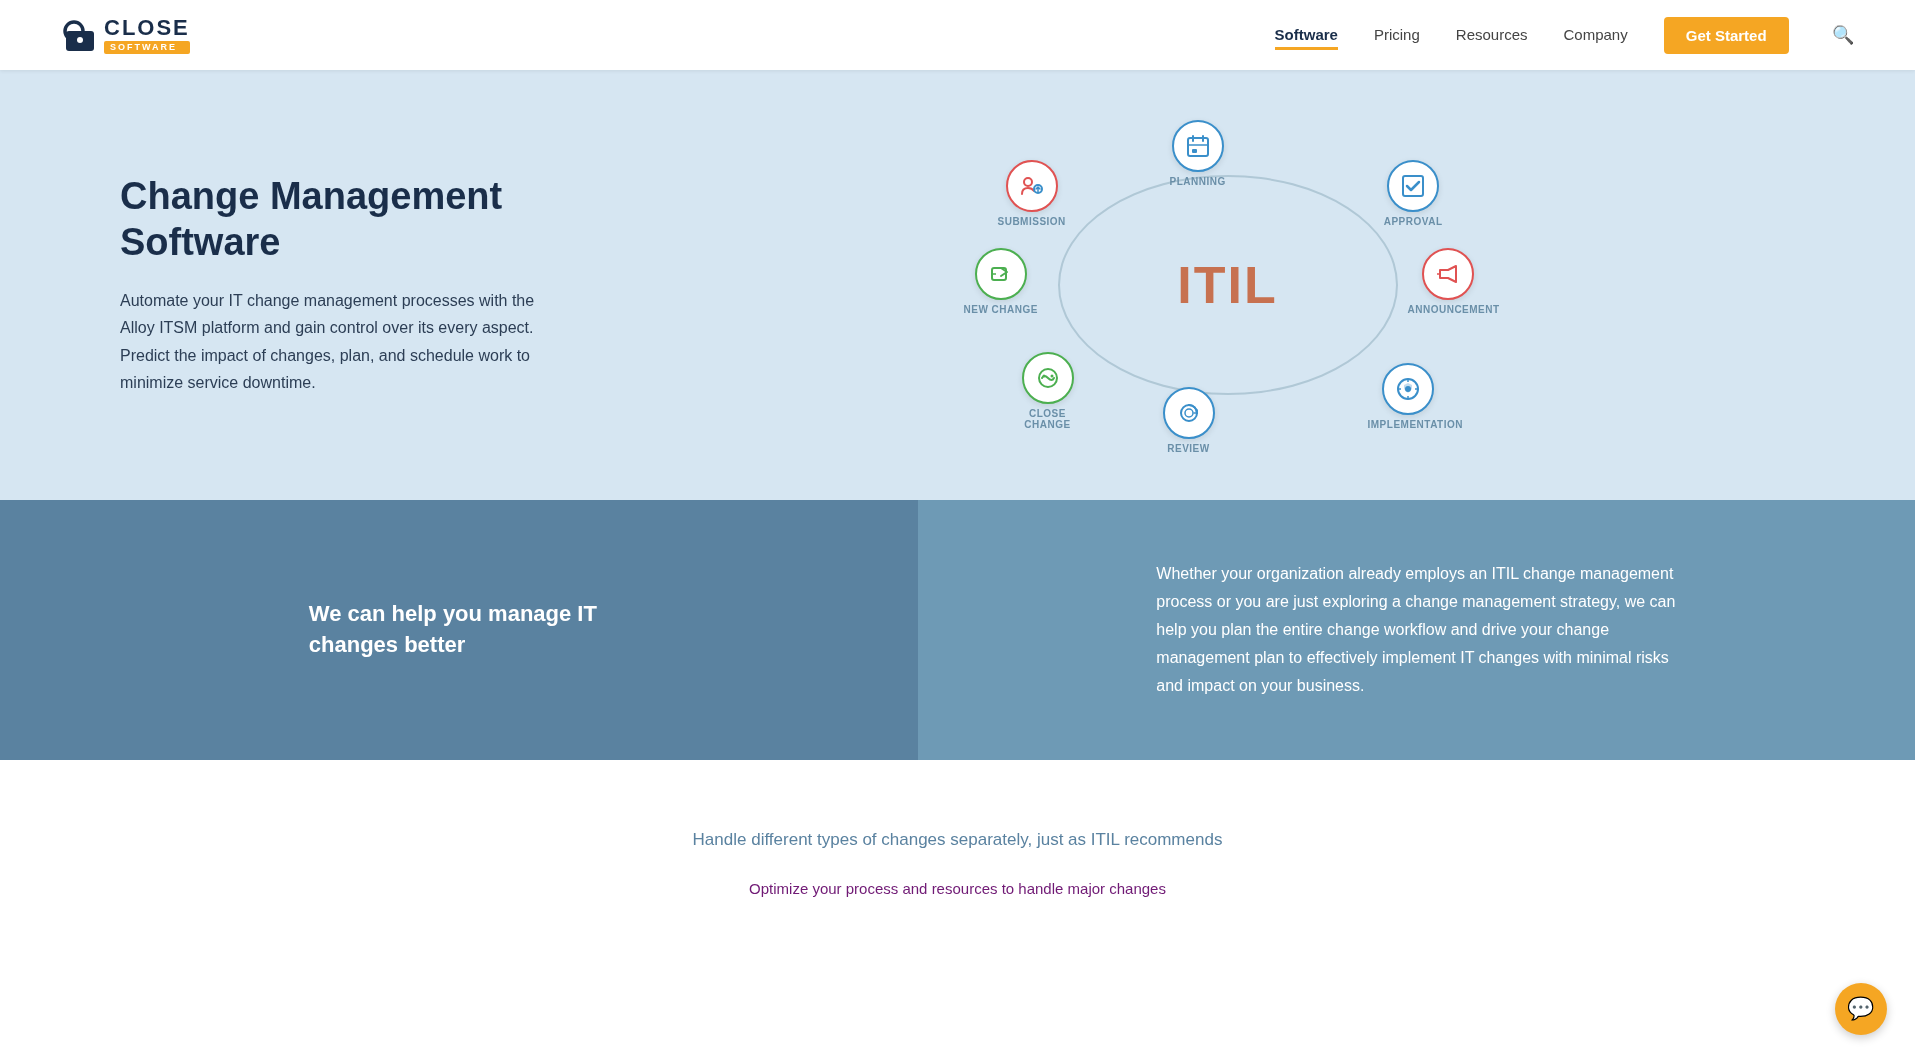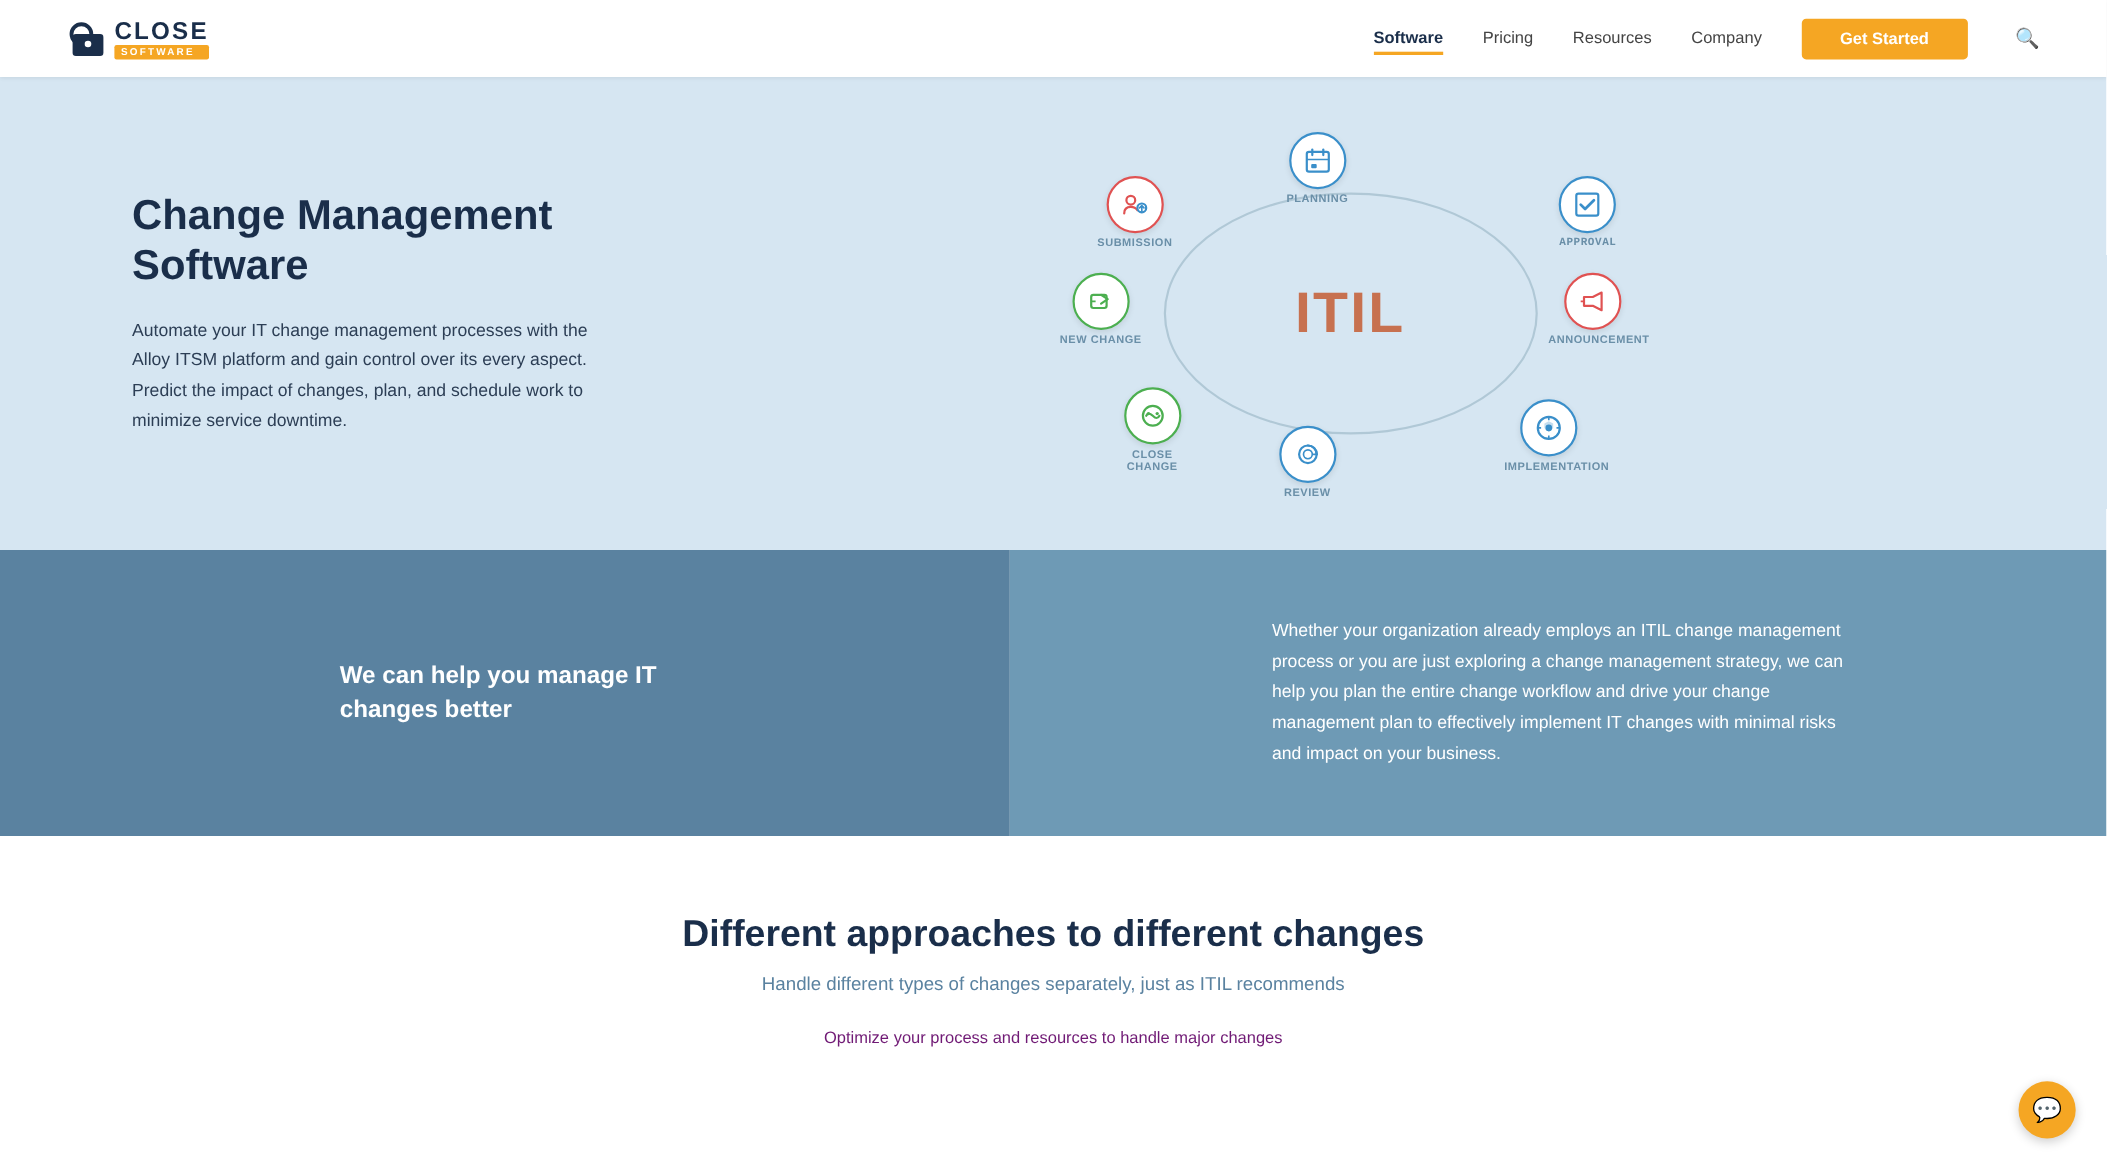--- a/index.html
+++ b/index.html
@@ -57,21 +57,21 @@
       border-bottom: 3px solid #f5a623;
       padding-bottom: 4px;
     }
     .nav-links li.active {
       position: relative;
     }
     .btn-get-started {
       background: #f5a623;
       color: #fff;
       border: none;
-      padding: 10px 35px;
+      padding: 10px 22px;
       border-radius: 4px;
       font-size: 15px;
       font-weight: 700;
       cursor: pointer;
     }
     .nav-search-icon {
       color: #888;
       font-size: 18px;
       cursor: pointer;
       margin-left: 8px;
@@ -309,21 +309,21 @@
               <rect x="4" y="6" width="20" height="18" rx="2" fill="none" stroke="#3a8fca" stroke-width="2"></rect>
               <line x1="9" y1="4" x2="9" y2="9" stroke="#3a8fca" stroke-width="2" stroke-linecap="round"></line>
               <line x1="19" y1="4" x2="19" y2="9" stroke="#3a8fca" stroke-width="2" stroke-linecap="round"></line>
               <line x1="4" y1="13" x2="24" y2="13" stroke="#3a8fca" stroke-width="1.5"></line>
               <rect x="8" y="17" width="5" height="4" rx="1" fill="#3a8fca"></rect>
             </svg>
         </div>
         <span class="itil-node-label">PLANNING</span>
       </div>
 
-      <div class="itil-node" style="top: 30px; right: 8px; font-family: Liberation Mono, monospace;">
+      <div class="itil-node" style="top: 30px; right: 35px;">
         <div class="itil-node-circle" style="border-color:#3a8fca;">
           <svg width="28" height="28" viewBox="0 0 28 28">
               <rect x="4" y="4" width="20" height="20" rx="2" fill="none" stroke="#3a8fca" stroke-width="2"></rect>
               <polyline points="8,14 12,18 20,10" fill="none" stroke="#3a8fca" stroke-width="2.5" stroke-linecap="round" stroke-linejoin="round"></polyline>
             </svg>
         </div>
         <span class="itil-node-label">APPROVAL</span>
       </div>
 
       <div class="itil-node" style="top: 118px; right: -10px;">
@@ -404,20 +404,19 @@
 <section class="middle-section">
   <div class="middle-left">
     <p class="middle-left-text">We can help you manage IT changes better</p>
   </div>
   <div class="middle-right">
     <p class="middle-right-text">Whether your organization already employs an ITIL change management process or you are just exploring a change management strategy, we can help you plan the entire change workflow and drive your change management plan to effectively implement IT changes with minimal risks and impact on your business.</p>
   </div>
 </section>
 
 <section class="bottom-section">
-  <h2 class="bottom-title">Different approaches to different changes</h2>
   <p class="bottom-subtitle">Handle different types of changes separately, just as ITIL recommends</p>
   <p class="bottom-partial-text">Optimize your process and resources to handle major changes</p>
 </section>
 
 <button class="chat-btn">
   <span>💬</span>
 </button>
 
 </body></html>

